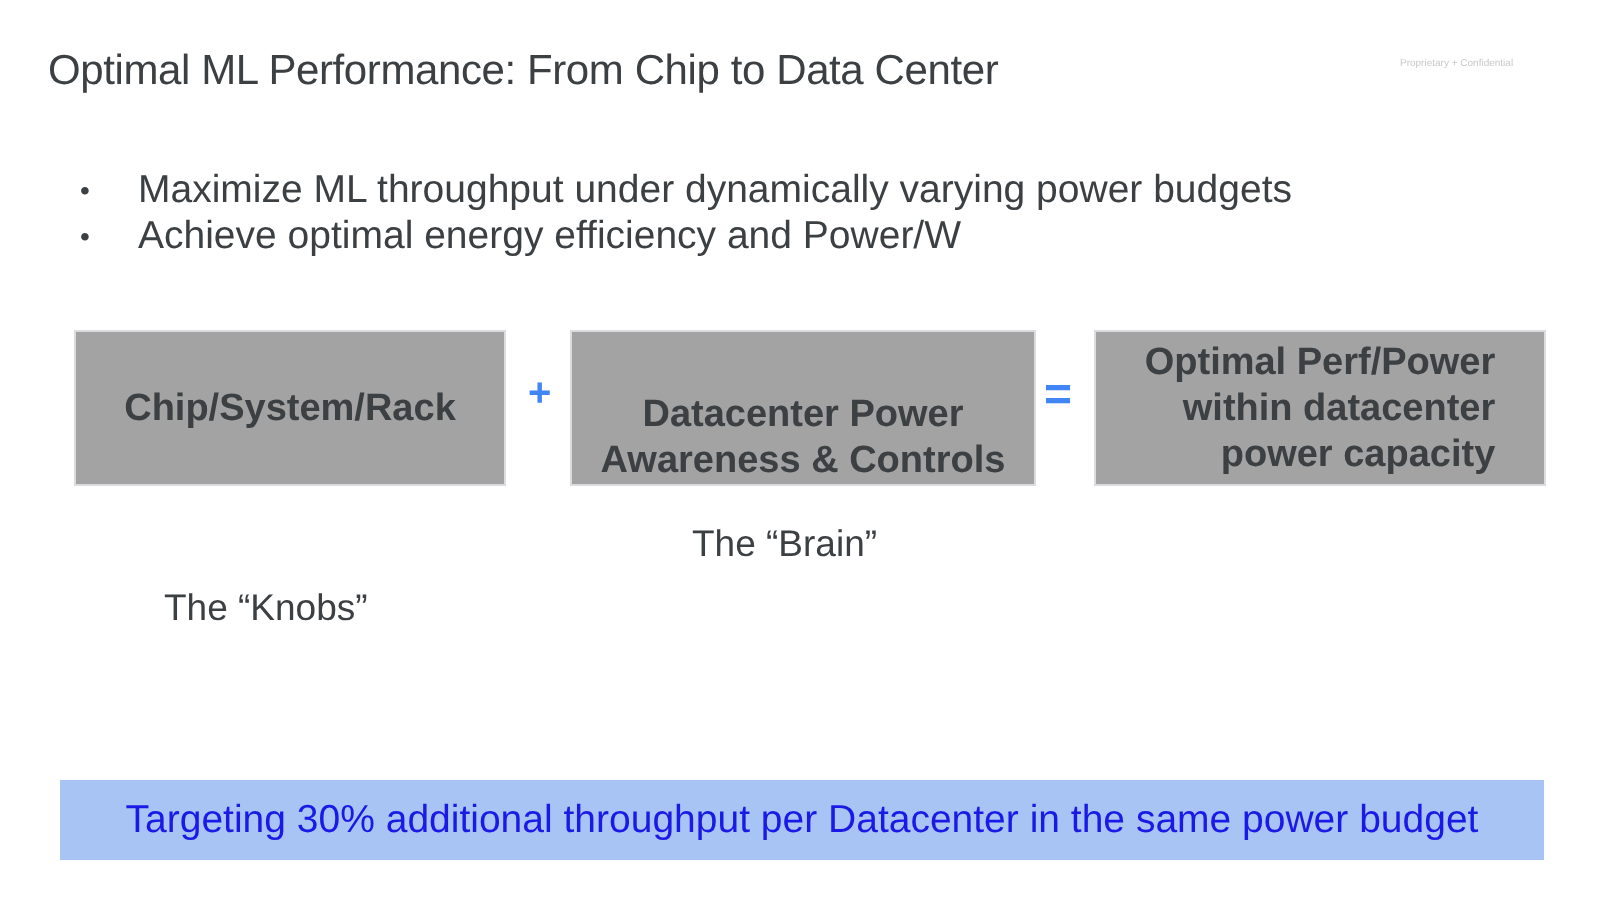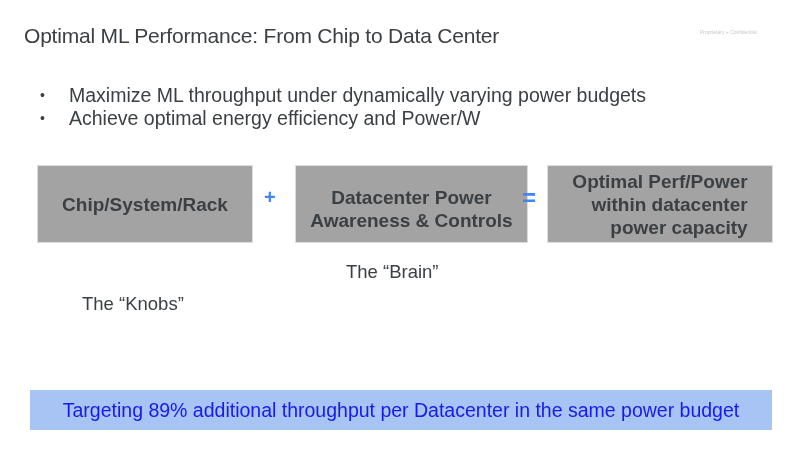--- a/index.html
+++ b/index.html
@@ -17,21 +17,21 @@
   .bullets { position: absolute; left: 40px; top: 84px; margin: 0; padding: 0; list-style: none; }
   .bullets li { position: relative; font-size: 19.5px; line-height: 23px; color: #3c4043; padding-left: 29px; white-space: nowrap; }
   .bullets li .dot { position: absolute; left: 0; top: 0; font-size: 14px; }
   .box {
     position: absolute; top: 165px; height: 78px; box-sizing: border-box;
     border: 1.5px solid #dadce0; background: #a3a3a3;
     display: flex; align-items: center; justify-content: center; text-align: center;
   }
   .box .txt { font-weight: bold; font-size: 19px; line-height: 23px; color: #3c4043; }
   .box1 { left: 37px; width: 216px; }
-  .box2 { left: 295px; width: 233px; align-items: center; padding-top: 9px; }
+  .box2 { left: 285px; width: 233px; align-items: flex-end; padding-top: 9px; }
   .box3 { left: 547px; width: 226px; text-align: right; }
   .op { position: absolute; color: #4285f4; font-weight: bold; }
   .plus { left: 264px; top: 186px; font-size: 20px; }
   .eq { left: 522px; top: 184px; font-size: 24px; }
   .label { position: absolute; top: 261px; font-size: 18.5px; color: #3c4043; white-space: nowrap; }
   .lbl1 { left: 82px; margin-top: 32px; }
   .lbl2 { left: 346px; text-align: right; }
   .banner {
     position: absolute; left: 30px; top: 390px; width: 742px; height: 40px;
     background: #a8c4f5; display: flex; align-items: center; justify-content: center;
@@ -78,15 +78,15 @@
       <div>Optimal Perf/Power</div>
       <div>within datacenter</div>
       <div>power capacity</div>
     </div>
   </div>
 
   <div class="label lbl1">The “Knobs”</div>
   <div class="label lbl2">The “Brain”</div>
 
   <div class="banner">
-    <span>Targeting 89% additional throughput per Datacenter in the same power budget</span>
+    <span>Targeting 30% additional throughput per Datacenter in the same power budget</span>
   </div>
 </div>
 
 </body></html>

